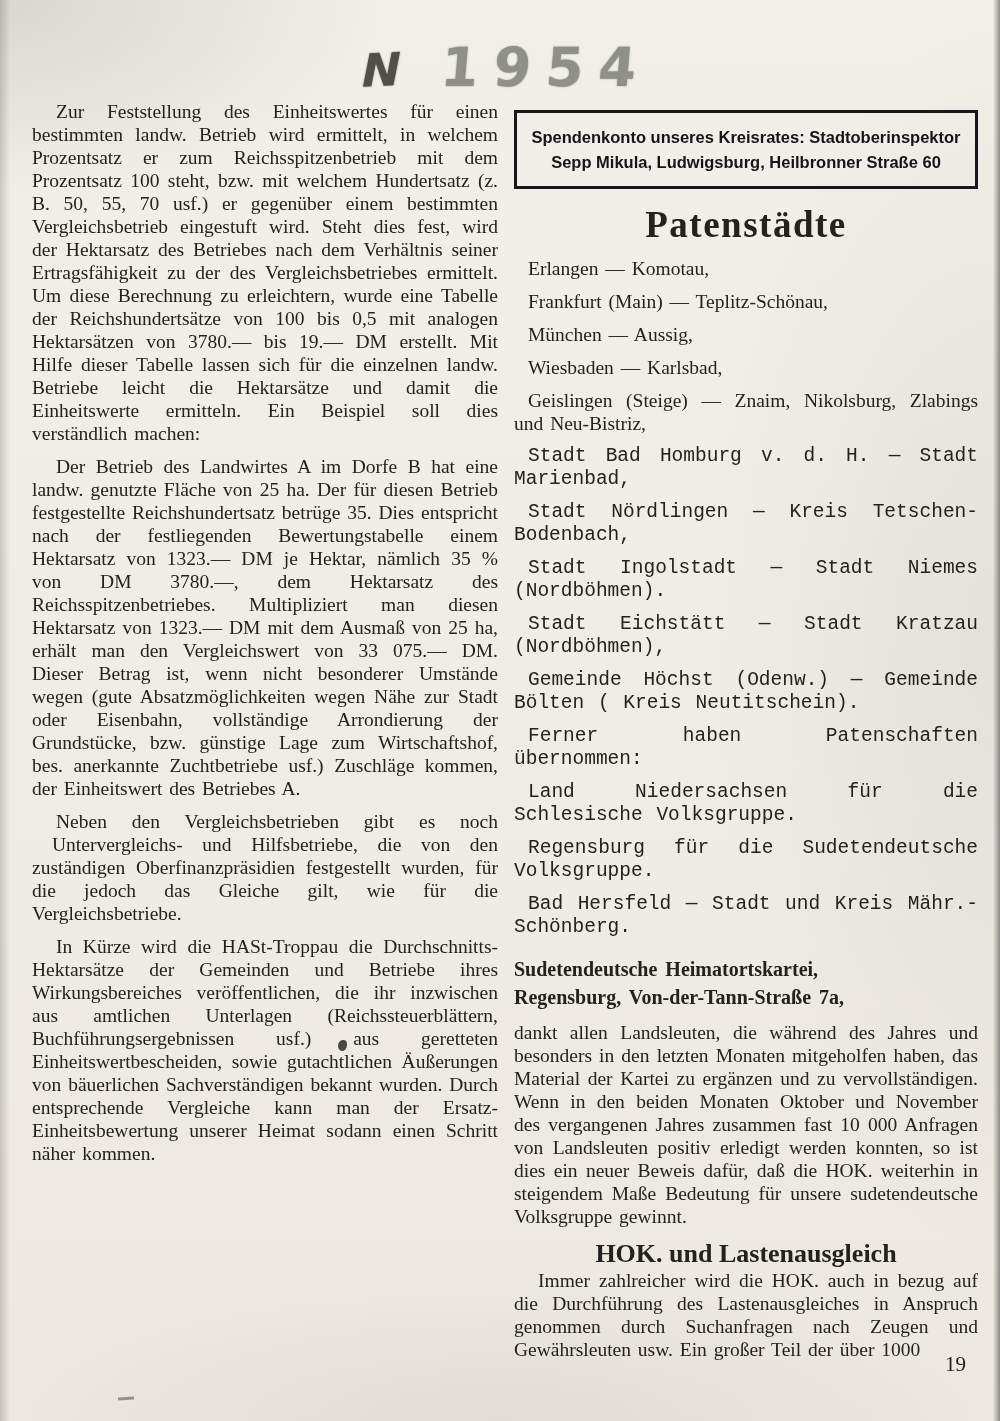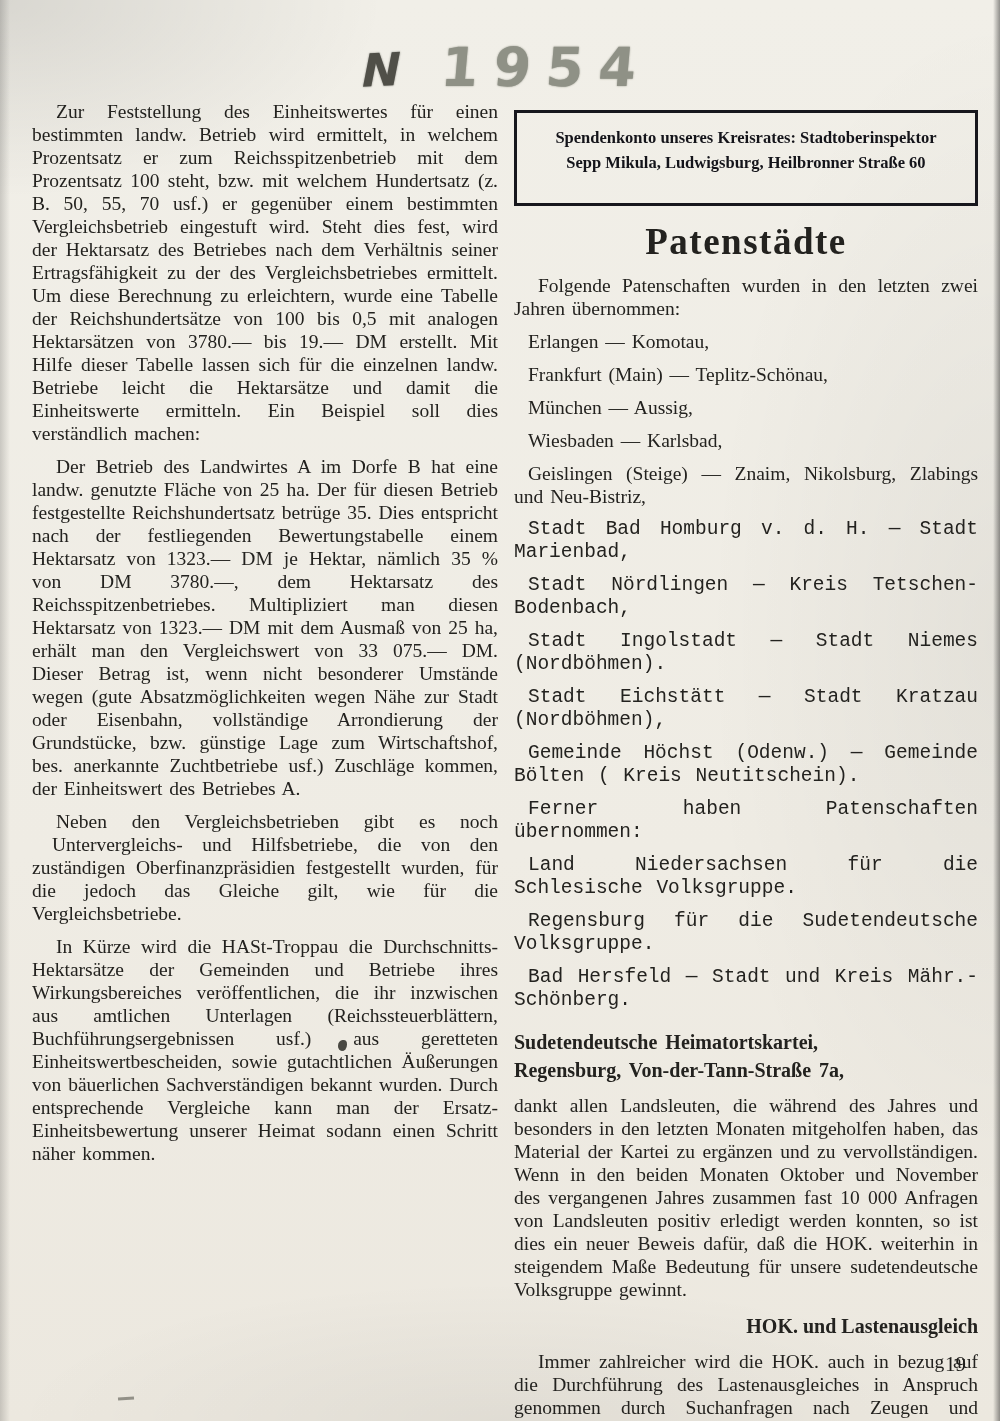--- a/index.html
+++ b/index.html
@@ -42,37 +42,37 @@
   .col-right { left:514px; width:464px; top:110px; }
 
   .body-text, .body-text p { font-size:19.5px; line-height:23px; }
   .body-text p { margin:0 0 10px 0; text-align:justify; word-spacing:2px;
                  hyphens:auto; -webkit-hyphens:auto; }
   .indent { text-indent:24px; }
   b { font-weight:400;margin-left:20px; }
 
   
   .donation-box {
-    border:3px solid #17171d; padding:12px 8px 28px;
+    border:3px solid #17171d; padding:12px 8px 11px;
     text-align:center; color:#14141a;
-    font-family:Liberation Serif, serif;
+    font-family:Liberation Sans, sans-serif;
     font-weight:700; font-size:16.5px; line-height:25px;
   }
 
   .section-title {
     font-size:37px; font-weight:700; text-align:center;
     letter-spacing:1.5px; margin:24px 0 21px;
   }
 
   .list-item { text-indent:14px; margin:0 0 3px; }
   .list-item.spaced { margin-top:6px;font-family:Liberation Mono, monospace; }
 
   .kartei-heading { font-weight:700; font-size:20px;
                     line-height:28px; margin:16px 0 10px; word-spacing:3px; }
-  .sub-heading { font-weight:700; font-size:20px; margin:14px 0 12px; text-align:right; text-indent:0; }
+  .sub-heading { font-weight:700; font-size:26px; margin:14px 0 4px; text-align:center; text-indent:0; }
 
   .page-number { position:absolute; right:34px; bottom:44px; font-size:21px; color:#1e1d1a; }
 
   .ink-speck { position:absolute; left:338px; top:1040px; width:9px; height:11px;
                background:#2b2b26; border-radius:55% 40% 60% 45%; opacity:.85; }
   .ink-dash  { position:absolute; left:118px; top:1397px; width:16px; height:3px;
                background:#4a4a42; opacity:.55; transform:rotate(-4deg); }
 </style>
 </head>
 <body>
@@ -94,21 +94,20 @@
 
   <div class="col col-right body-text">
 
     <div class="donation-box">
       <div>Spendenkonto unseres Kreisrates: Stadtoberinspektor</div>
       <div>Sepp Mikula, Ludwigsburg, Heilbronner Straße 60</div>
     </div>
 
     <div class="section-title">Patenstädte</div>
 
-    <p class="indent">Folgende Patenschaften wurden in den letzten zwei Jahren übernommen:</p>
 
     <p class="list-item">Erlangen — Komotau,</p>
     <p class="list-item">Frankfurt (Main) — Teplitz-Schönau,</p>
     <p class="list-item">München — Aussig,</p>
     <p class="list-item">Wiesbaden — Karlsbad,</p>
     <p class="list-item">Geislingen (Steige) — Znaim, Nikolsburg, Zlabings und Neu-Bistriz,</p>
     <p class="list-item spaced">Stadt Bad Homburg v. d. H. — Stadt Marienbad,</p>
     <p class="list-item spaced">Stadt Nördlingen — Kreis Tetschen-Bodenbach,</p>
     <p class="list-item spaced">Stadt Ingolstadt — Stadt Niemes (Nordböhmen).</p>
     <p class="list-item spaced">Stadt Eichstätt — Stadt Kratzau (Nordböhmen),</p>

